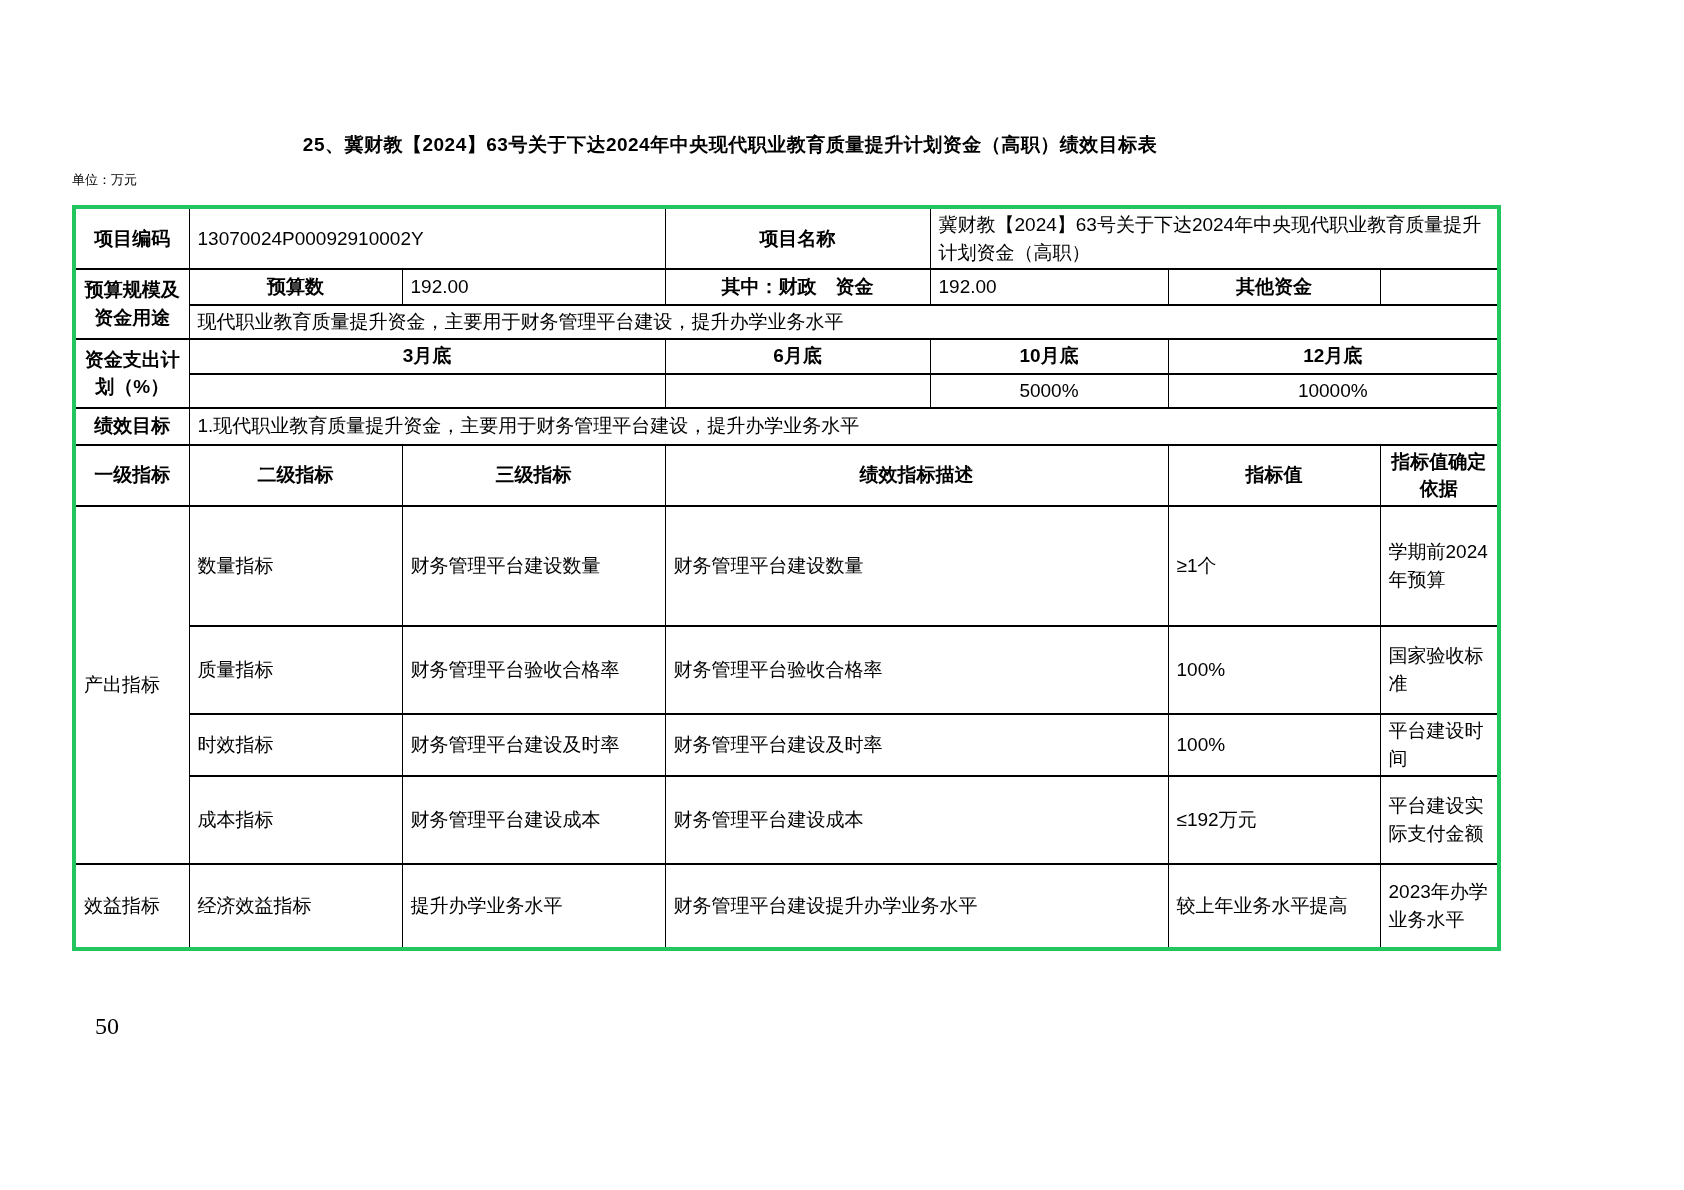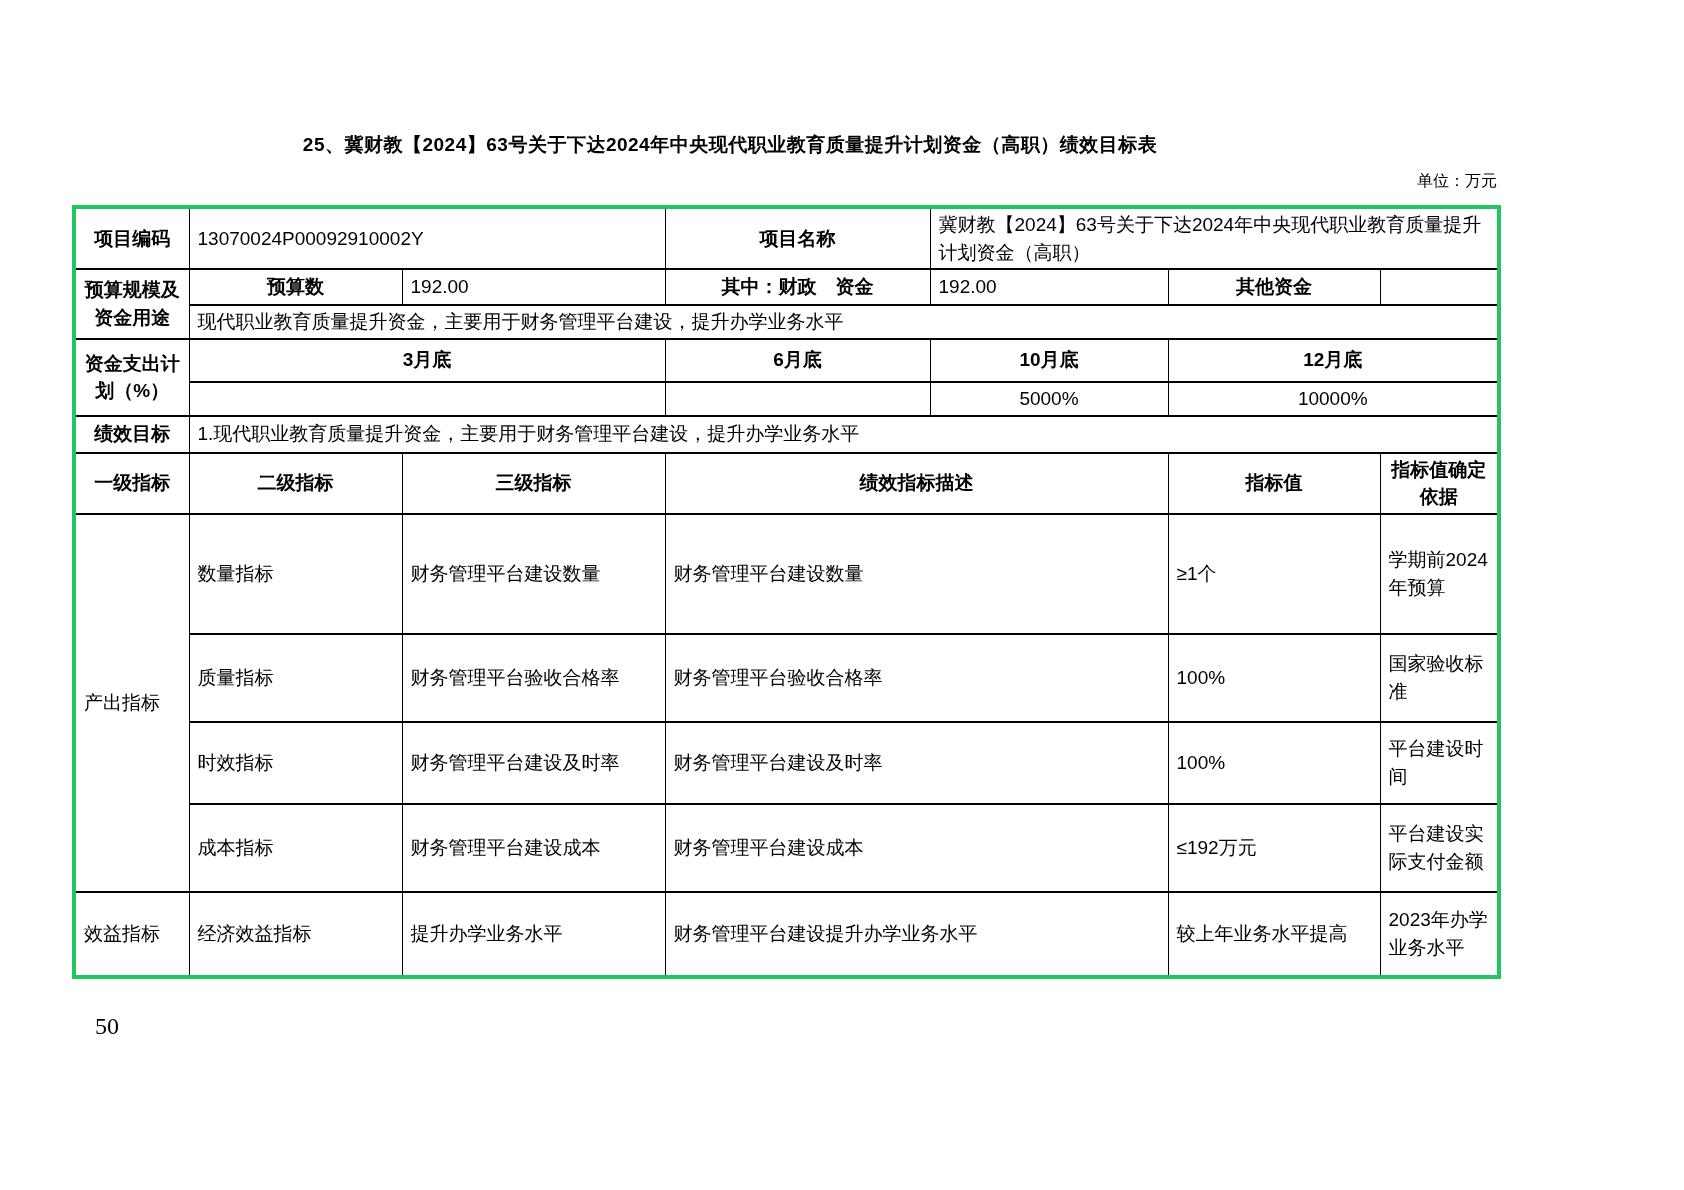--- a/index.html
+++ b/index.html
@@ -11,21 +11,21 @@
   }
   .page { position: relative; width: 1684px; height: 1190px; background: #fff; overflow: hidden; }
 
   .doc-title {
     position: absolute; top: 124px; left: 20px; width: 1420px;
     text-align: center; font-size: 19px; font-weight: bold;
     letter-spacing: 0.5px; white-space: nowrap; margin-top: 8px;
   }
   .unit-note {
     position: absolute; top: 171px; left: 72px; width: 1425px;
-    text-align: right; font-size: 16px;
+    font-size: 13px;
   }
   .table-wrap { position: absolute; top: 205px; left: 72px; }
 
   table.perf {
     border-collapse: collapse; table-layout: fixed;
     width: 1425px; border: 4px solid #22c55e;
   }
   table.perf td {
     border: 1px solid #000;
     border-top-width: 2px; border-bottom-width: 2px;
@@ -35,27 +35,27 @@
   }
   td.b { font-weight: bold; }
   td.c { text-align: center; padding: 2px 4px; }
   td.l { text-align: left; }
   td.dep { padding: 2px 10px; }
   td.val { padding: 2px 10px; }
 
   .r1  { height: 62px; }
   .r2  { height: 36px; }
   .r3  { height: 33px; }
-  .r4  { height: 43px; }
+  .r4  { height: 35px; }
   .r5  { height: 34px; }
   .r6  { height: 37px; margin-top: 19px; }
   .r7  { height: 57px; }
   .r8  { height: 120px; }
   .r9  { height: 88px; }
-  .r10 { height: 82px; }
+  .r10 { height: 62px; }
   .r11 { height: 88px; }
   .r12 { height: 85px; }
 
   .page-number {
     position: absolute; top: 1013px; left: 95px;
     font-family: "Liberation Serif", serif;
     font-size: 24px;
   }
 </style>
 </head>

